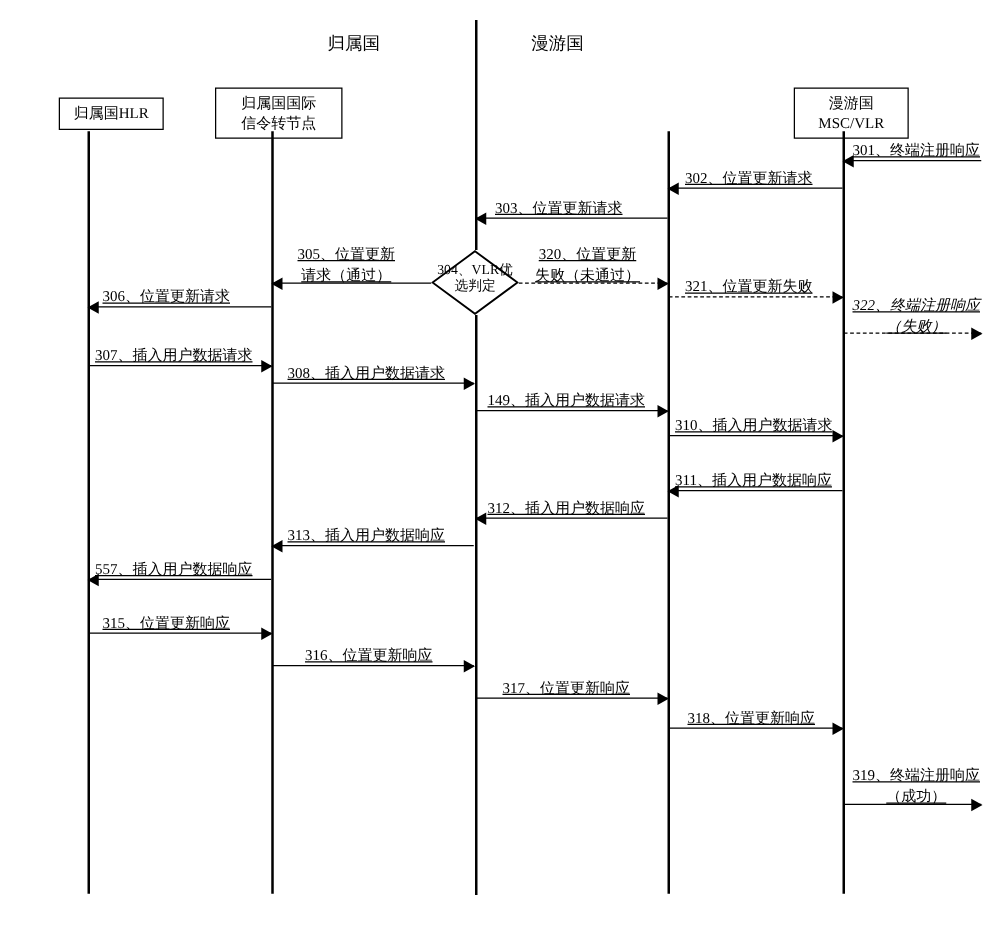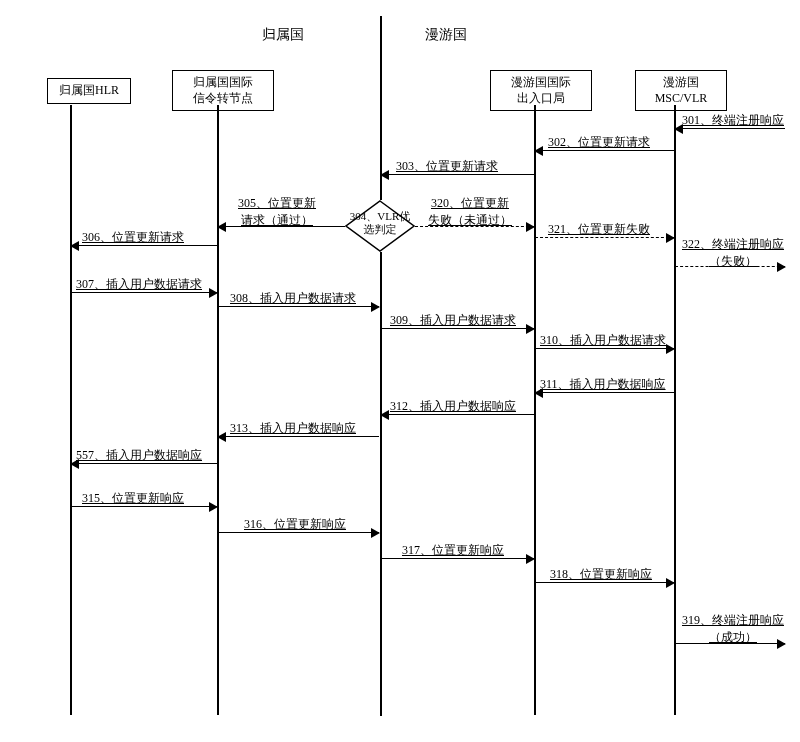--- a/index.html
+++ b/index.html
@@ -90,21 +90,20 @@
 
 <div class="canvas">
 
   <div class="region-label" style="left:262px; top:26px;">归属国</div>
   <div class="region-label" style="left:425px; top:26px;">漫游国</div>
 
   <div class="center-line" style="left:380px; top:16px; height:700px;"></div>
 
   <div class="participant" style="left:32px;  top:78px; width:70px;margin-left:15px;"><span>归属国HLR</span></div>
   <div class="participant" style="left:172px; top:70px; width:88px;"><span>归属国国际<br>信令转节点</span></div>
-  <div class="participant" style="left:490px; top:70px; width:88px;"><span>漫游国国际<br>出入口局</span></div>
   <div class="participant" style="left:635px; top:70px; width:78px;"><span>漫游国<br>MSC/VLR</span></div>
 
   <div class="lifeline" style="left:70px;  top:105px; height:610px;"></div>
   <div class="lifeline" style="left:217px; top:105px; height:610px;"></div>
   <div class="lifeline" style="left:534px; top:105px; height:610px;"></div>
   <div class="lifeline" style="left:674px; top:105px; height:610px;"></div>
 
   <div class="msg" style="left:682px; top:112px;">301、终端注册响应</div>
   <div class="arrow solid left" style="left:675px; top:128px; width:110px;"></div>
 
@@ -123,33 +122,33 @@
 
   <div class="msg" style="left:238px; top:195px; text-align:center;">305、位置更新<br>请求（通过）</div>
   <div class="arrow solid left" style="left:218px; top:226px; width:127px;"></div>
 
   <div class="msg" style="left:428px; top:195px;">320、位置更新<br>失败（未通过）</div>
   <div class="arrow dashed right" style="left:415px; top:226px; width:119px;"></div>
 
   <div class="msg" style="left:548px; top:221px;">321、位置更新失败</div>
   <div class="arrow dashed right" style="left:535px; top:237px; width:139px;"></div>
 
-  <div class="msg" style="left:682px; top:236px;">322、终端注册响应<br>（失败）</div>
+  <div class="msg" style="left:682px; top:236px;font-style:italic;">322、终端注册响应<br>（失败）</div>
   <div class="arrow dashed right" style="left:675px; top:266px; width:110px;"></div>
 
   <div class="msg" style="left:82px; top:229px;">306、位置更新请求</div>
   <div class="arrow solid left" style="left:71px; top:245px; width:146px;"></div>
 
   <div class="msg" style="left:76px; top:276px;">307、插入用户数据请求</div>
   <div class="arrow solid right" style="left:71px; top:292px; width:146px;"></div>
 
   <div class="msg" style="left:230px; top:290px;">308、插入用户数据请求</div>
   <div class="arrow solid right" style="left:218px; top:306px; width:161px;"></div>
 
-  <div class="msg" style="left:390px; top:312px;">309、插入用户数据请求</div>
+  <div class="msg" style="left:390px; top:312px;">149、插入用户数据请求</div>
   <div class="arrow solid right" style="left:381px; top:328px; width:153px;"></div>
 
   <div class="msg" style="left:540px; top:332px;">310、插入用户数据请求</div>
   <div class="arrow solid right" style="left:535px; top:348px; width:139px;"></div>
 
   <div class="msg" style="left:540px; top:376px;text-align:right;">311、插入用户数据响应</div>
   <div class="arrow solid left" style="left:535px; top:392px; width:139px;"></div>
 
   <div class="msg" style="left:390px; top:398px;">312、插入用户数据响应</div>
   <div class="arrow solid left" style="left:381px; top:414px; width:153px;"></div>

